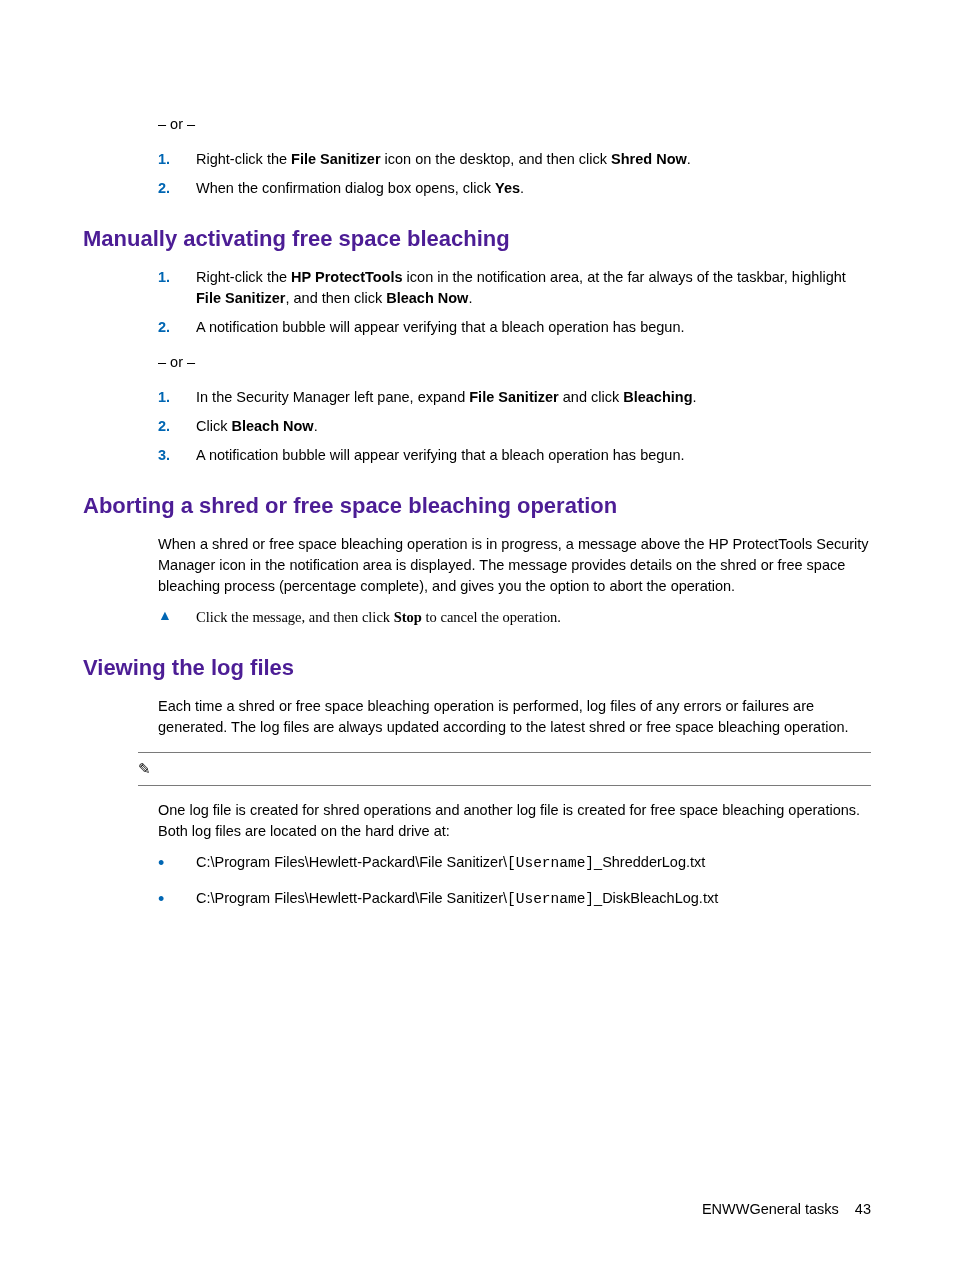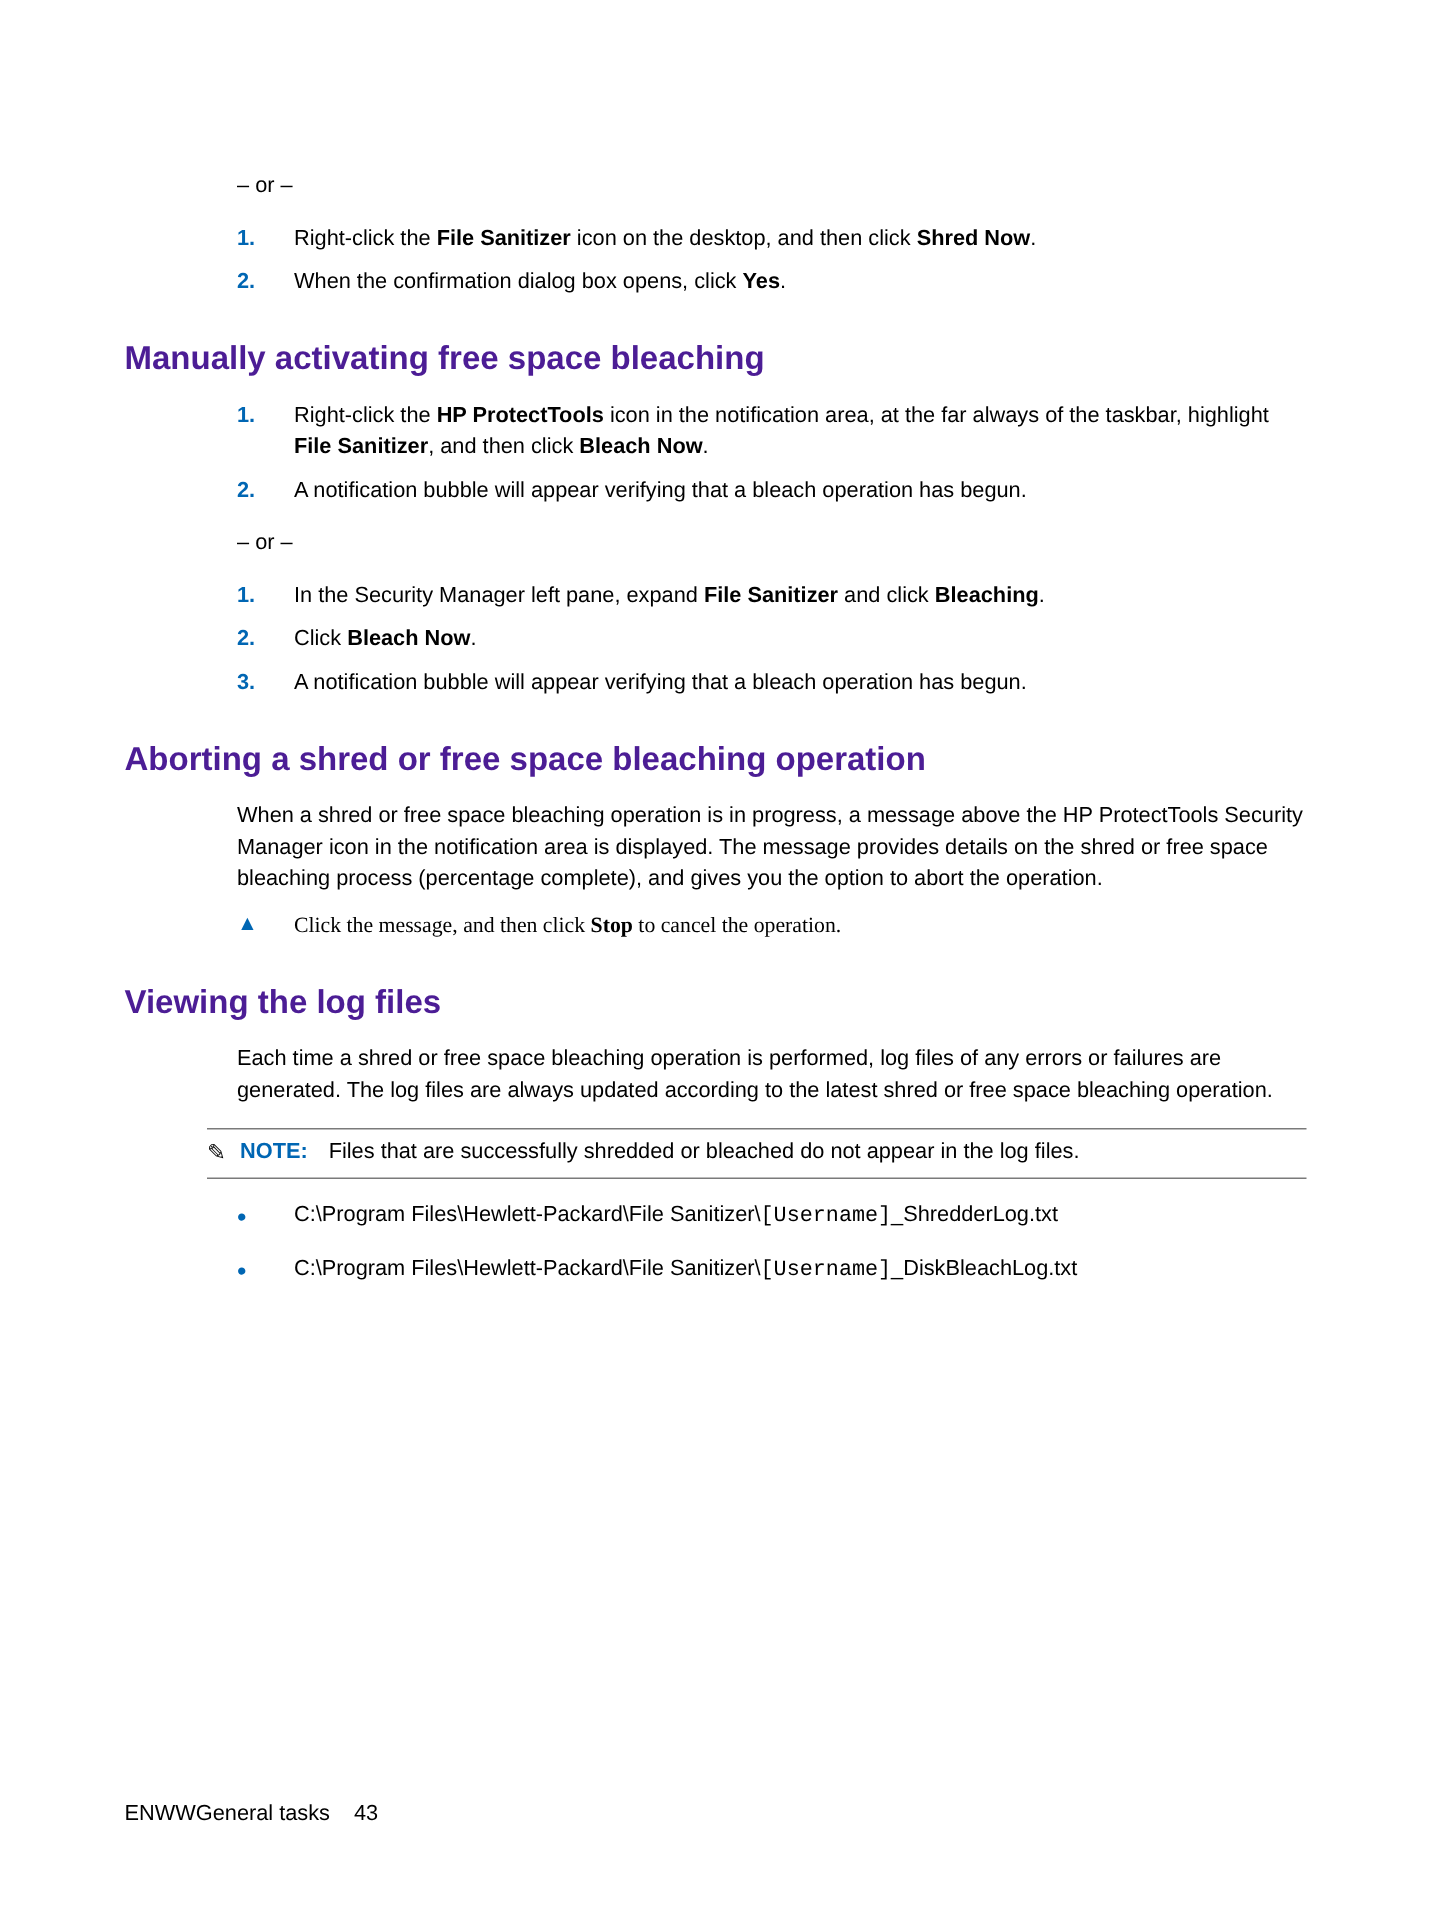--- a/index.html
+++ b/index.html
@@ -91,21 +91,21 @@
       padding-top: 2px;
     }
     .bullet-item .txt { flex: 1; }
     .mono { font-family: "Courier New", monospace; }
     .footer {
       position: absolute;
       bottom: 50px;
       left: 83px;
       right: 83px;
       display: flex;
-      justify-content: flex-start;
+      justify-content: flex-end;
       font-size: 14.5px;
     }
     .footer .page-num { margin-left: 16px; }
   </style>
 </head>
 <body>
 
 <div class="content-indent">
   <p class="or-text2">– or –</p>
   <div class="num-list">
@@ -157,23 +157,23 @@
     <span class="txt"><span>Click the message, and then click </span><span class="bold">Stop</span><span> to cancel the operation.</span></span>
   </div>
 </div>
 
 <h2>Viewing the log files</h2>
 <div class="content-indent">
   <p class="body">Each time a shred or free space bleaching operation is performed, log files of any errors or failures are generated. The log files are always updated according to the latest shred or free space bleaching operation.</p>
 </div>
 <div class="note-block" style="margin-left:55px;">
   <span class="note-icon">✎</span>
-  <span><span class="note-label">NOTE:</span><span>Files that are successfully shredded or bleached do not appear in the log files.</span></span>
 </div>
 <div class="content-indent">
+  <p class="body">One log file is created for shred operations and another log file is created for free space bleaching operations. Both log files are located on the hard drive at:</p>
   <div class="bullet-item">
     <span class="dot">•</span>
     <span class="txt"><span>C:\Program Files\Hewlett-Packard\File Sanitizer\</span><span class="mono">[Username]</span><span>_ShredderLog.txt</span></span>
   </div>
   <div class="bullet-item">
     <span class="dot">•</span>
     <span class="txt"><span>C:\Program Files\Hewlett-Packard\File Sanitizer\</span><span class="mono">[Username]</span><span>_DiskBleachLog.txt</span></span>
   </div>
 </div>
 

